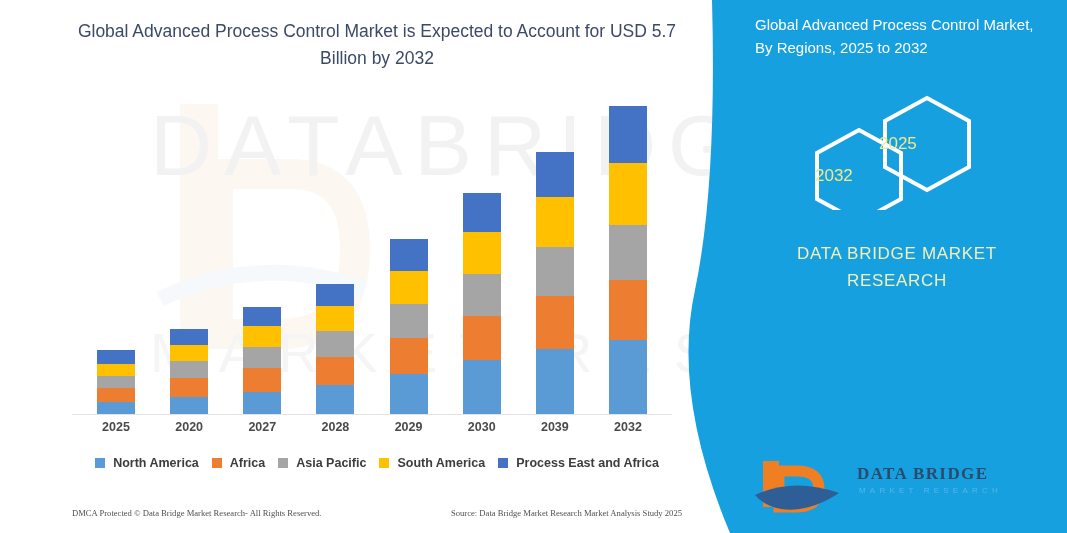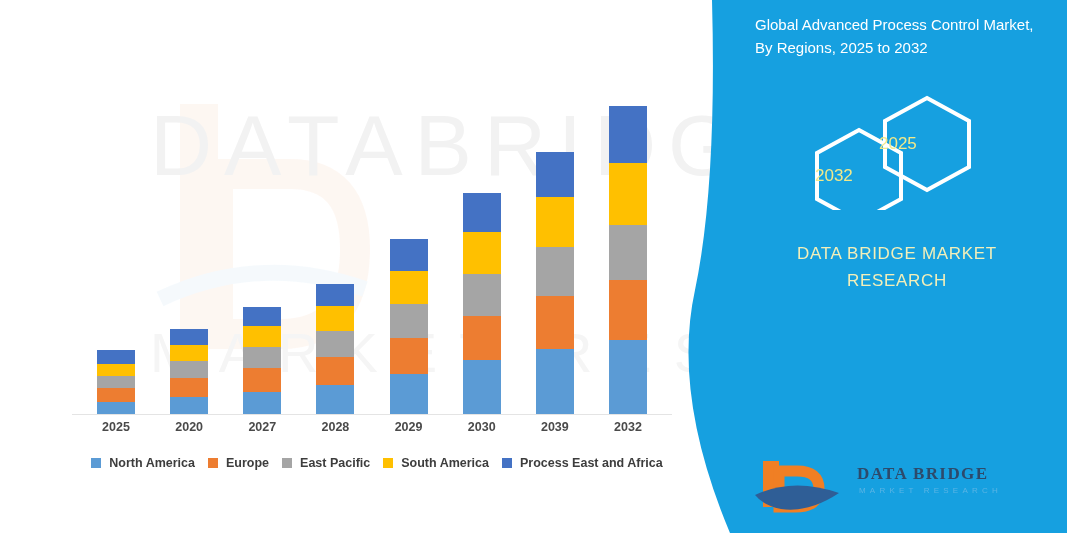--- a/index.html
+++ b/index.html
@@ -260,20 +260,21 @@
   <div class="watermark-layer">
     <svg class="wm-logo" viewBox="0 0 240 300">
       <path d="M40 20 L78 20 L78 250 L40 250 Z" fill="#fbe5d6"></path>
       <path d="M78 90 L150 90 Q215 90 215 165 Q215 250 140 250 L78 250 Z" fill="none" stroke="#fbe5d6" stroke-width="30"></path>
       <path d="M20 215 Q120 168 225 205" fill="none" stroke="#dfeef8" stroke-width="16"></path>
     </svg>
     <div class="wm-text">DATABRIDGE</div>
     <div class="wm-text2">MARKET RESEARCH</div>
   </div>
 
+  <div class="chart-title">Global Advanced Process Control Market is Expected to Account for USD 5.7 Billion by 2032</div>
 
   <div class="chart-wrap">
     <div class="plot" id="plot">
         <div class="bar-slot">
           <div class="bar">
             <div class="seg" style="height: 12.2964px; background: rgb(91, 155, 213);"></div>
             <div class="seg" style="height: 13.4143px; background: rgb(237, 125, 49);"></div>
             <div class="seg" style="height: 12.2964px; background: rgb(165, 165, 165);"></div>
             <div class="seg" style="height: 12.2964px; background: rgb(255, 192, 0);"></div>
             <div class="seg" style="height: 13.4143px; background: rgb(68, 114, 196);"></div>
@@ -356,36 +357,40 @@
       <div class="xtick">2032</div>
     </div>
 
   <div class="legend" id="legend">
       <div class="legend-item">
         <span class="legend-swatch" style="background: rgb(91, 155, 213);"></span>
         <span>North America</span>
       </div>
       <div class="legend-item">
         <span class="legend-swatch" style="background: rgb(237, 125, 49);"></span>
-        <span>Europe</span>
+        <span>Africa</span>
       </div>
       <div class="legend-item">
         <span class="legend-swatch" style="background: rgb(165, 165, 165);"></span>
-        <span>East Pacific</span>
+        <span>Asia Pacific</span>
       </div>
       <div class="legend-item">
         <span class="legend-swatch" style="background: rgb(255, 192, 0);"></span>
         <span>South America</span>
       </div>
       <div class="legend-item">
         <span class="legend-swatch" style="background: rgb(68, 114, 196);"></span>
         <span>Process East and Africa</span>
       </div>
     </div>
 
+  <div class="footer">
+    <span>DMCA Protected © Data Bridge Market Research-  All Rights Reserved.</span>
+    <span>Source: Data Bridge Market Research  Market Analysis Study 2025</span>
+  </div>
 
   <svg class="panel-svg" viewBox="0 0 390 533" preserveAspectRatio="none">
     <path d="M35 0 L390 0 L390 533 L53 533 Q-5 395 18 290 Q40 185 35 0 Z" fill="#16A0E0"></path>
   </svg>
 
   <div class="panel-content">
     <div class="panel-title">Global Advanced Process Control Market, By Regions, 2025 to 2032</div>
 
     <div class="hex-area">
       <svg viewBox="0 0 250 120" width="250" height="120">

